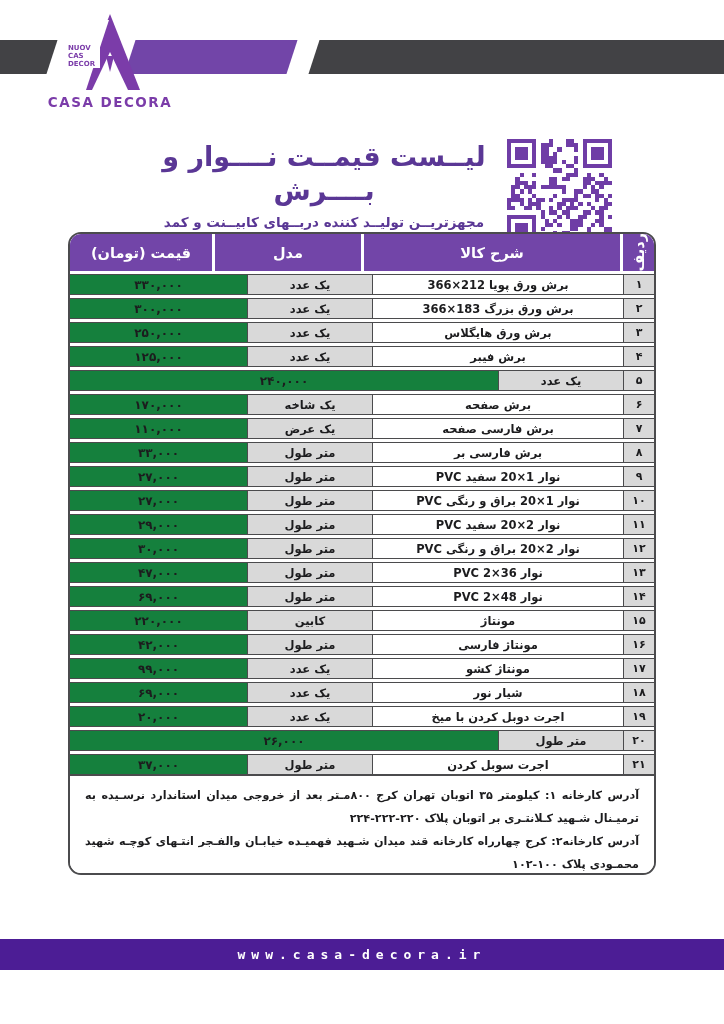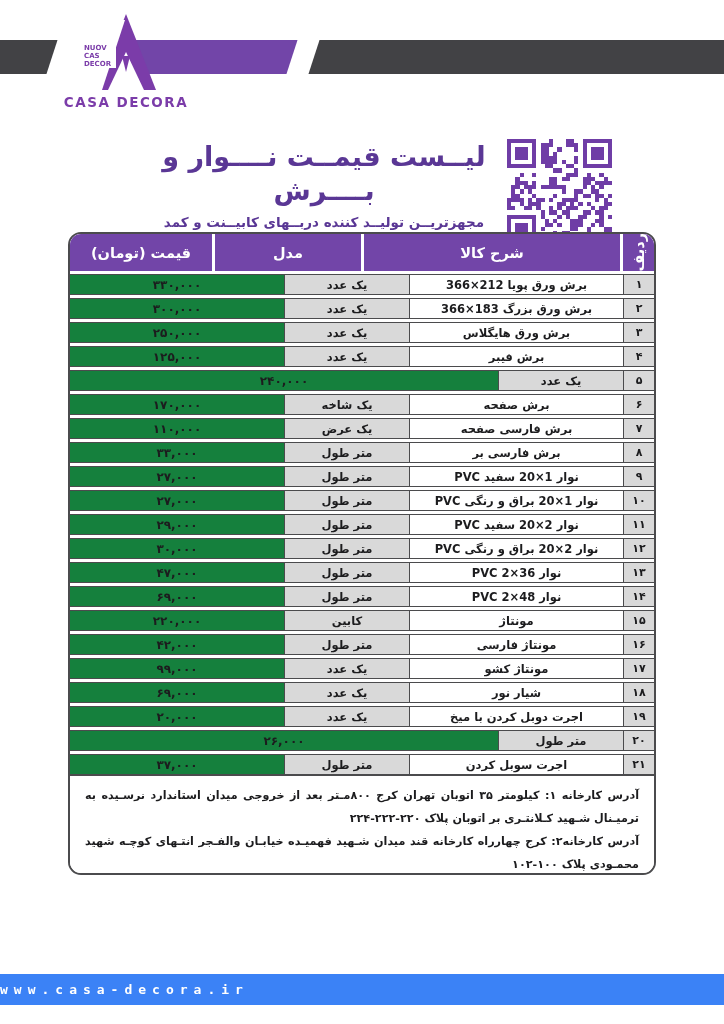--- a/index.html
+++ b/index.html
@@ -5,21 +5,21 @@
   html,body{margin:0;padding:0;}
   body{
     width:724px;height:1024px;position:relative;overflow:hidden;
     background:#ffffff;
     font-family:"DejaVu Sans", sans-serif;
   }
   
   .band{position:absolute;top:40px;left:0;width:724px;height:34px;background:#424245;}
   .band-notch{position:absolute;top:40px;left:52px;width:262px;height:34px;background:#ffffff;transform:skewX(-18deg);}
   .band-purple{position:absolute;top:40px;left:130px;width:162px;height:34px;background:#7245a8;transform:skewX(-18deg);}
-  .logo{position:absolute;left:40px;top:12px;width:140px;height:100px;z-index:5;margin-left:16px;}
+  .logo{position:absolute;left:40px;top:12px;width:140px;height:100px;z-index:5;}
   
   .title-block{position:absolute;top:140px;left:148px;width:352px;text-align:center;direction:rtl;color:#5a3795;}
   .title-block .main{font-size:27px;font-weight:bold;line-height:1.25;letter-spacing:0;}
   .title-block .sub{font-size:13.5px;font-weight:bold;margin-top:6px;}
   .qr{position:absolute;left:507px;top:139px;width:105px;height:105px;}
   .qr svg{width:100%;height:100%;shape-rendering:crispEdges;}
   
   .sheet{
     position:absolute;left:68px;top:232px;width:588px;height:643px;
     border:2px solid #4b4b4d;border-radius:13px;overflow:hidden;
@@ -37,36 +37,36 @@
   .h-price{flex:1;}
   .tbody{display:flex;flex-direction:column;}
   .trow{display:flex;height:19px;margin-top:3px;border-top:1.5px solid #4b4b4d;border-bottom:1.5px solid #4b4b4d;}
   .cell{
     display:flex;align-items:center;justify-content:center;
     font-weight:bold;font-size:11.5px;color:#1c1c1e;
     border-left:1.5px solid #4b4b4d;box-sizing:border-box;white-space:nowrap;overflow:hidden;
   }
   .cell:last-child{border-left:none;}
   .c-radif{width:31px;background:#d9d9d9;font-size:11px;}
-  .c-desc{width:214px;background:#ffffff;}
+  .c-desc{width:251px;background:#ffffff;}
   .c-model{width:125px;background:#d9d9d9;}
   .c-price{flex:1;background:#15803d;font-size:12px;}
   
   .addr{
     border-top:1.5px solid #4b4b4d;background:#ffffff;
     padding:9px 15px 6px 15px;direction:rtl;
   }
   .addr-line{
     font-size:11.2px;font-weight:bold;color:#1c1c1e;line-height:2.05;
     text-align:justify;text-align-last:right;
   }
   
   .webbar{
-    position:absolute;left:0;top:974px;width:724px;height:31px;background:#3b82f6;
-    display:flex;align-items:center;justify-content:flex-start;
+    position:absolute;left:0;top:939px;width:724px;height:31px;background:#4c1d95;
+    display:flex;align-items:center;justify-content:center;
   }
   .webbar .url{color:#ffffff;font-weight:bold;font-size:13px;letter-spacing:6px;font-family:"DejaVu Sans Mono","DejaVu Sans",monospace;}
 </style>
 </head>
 <body>
 
 <div class="band"></div>
 <div class="band-notch"></div>
 <div class="band-purple"></div>
 

